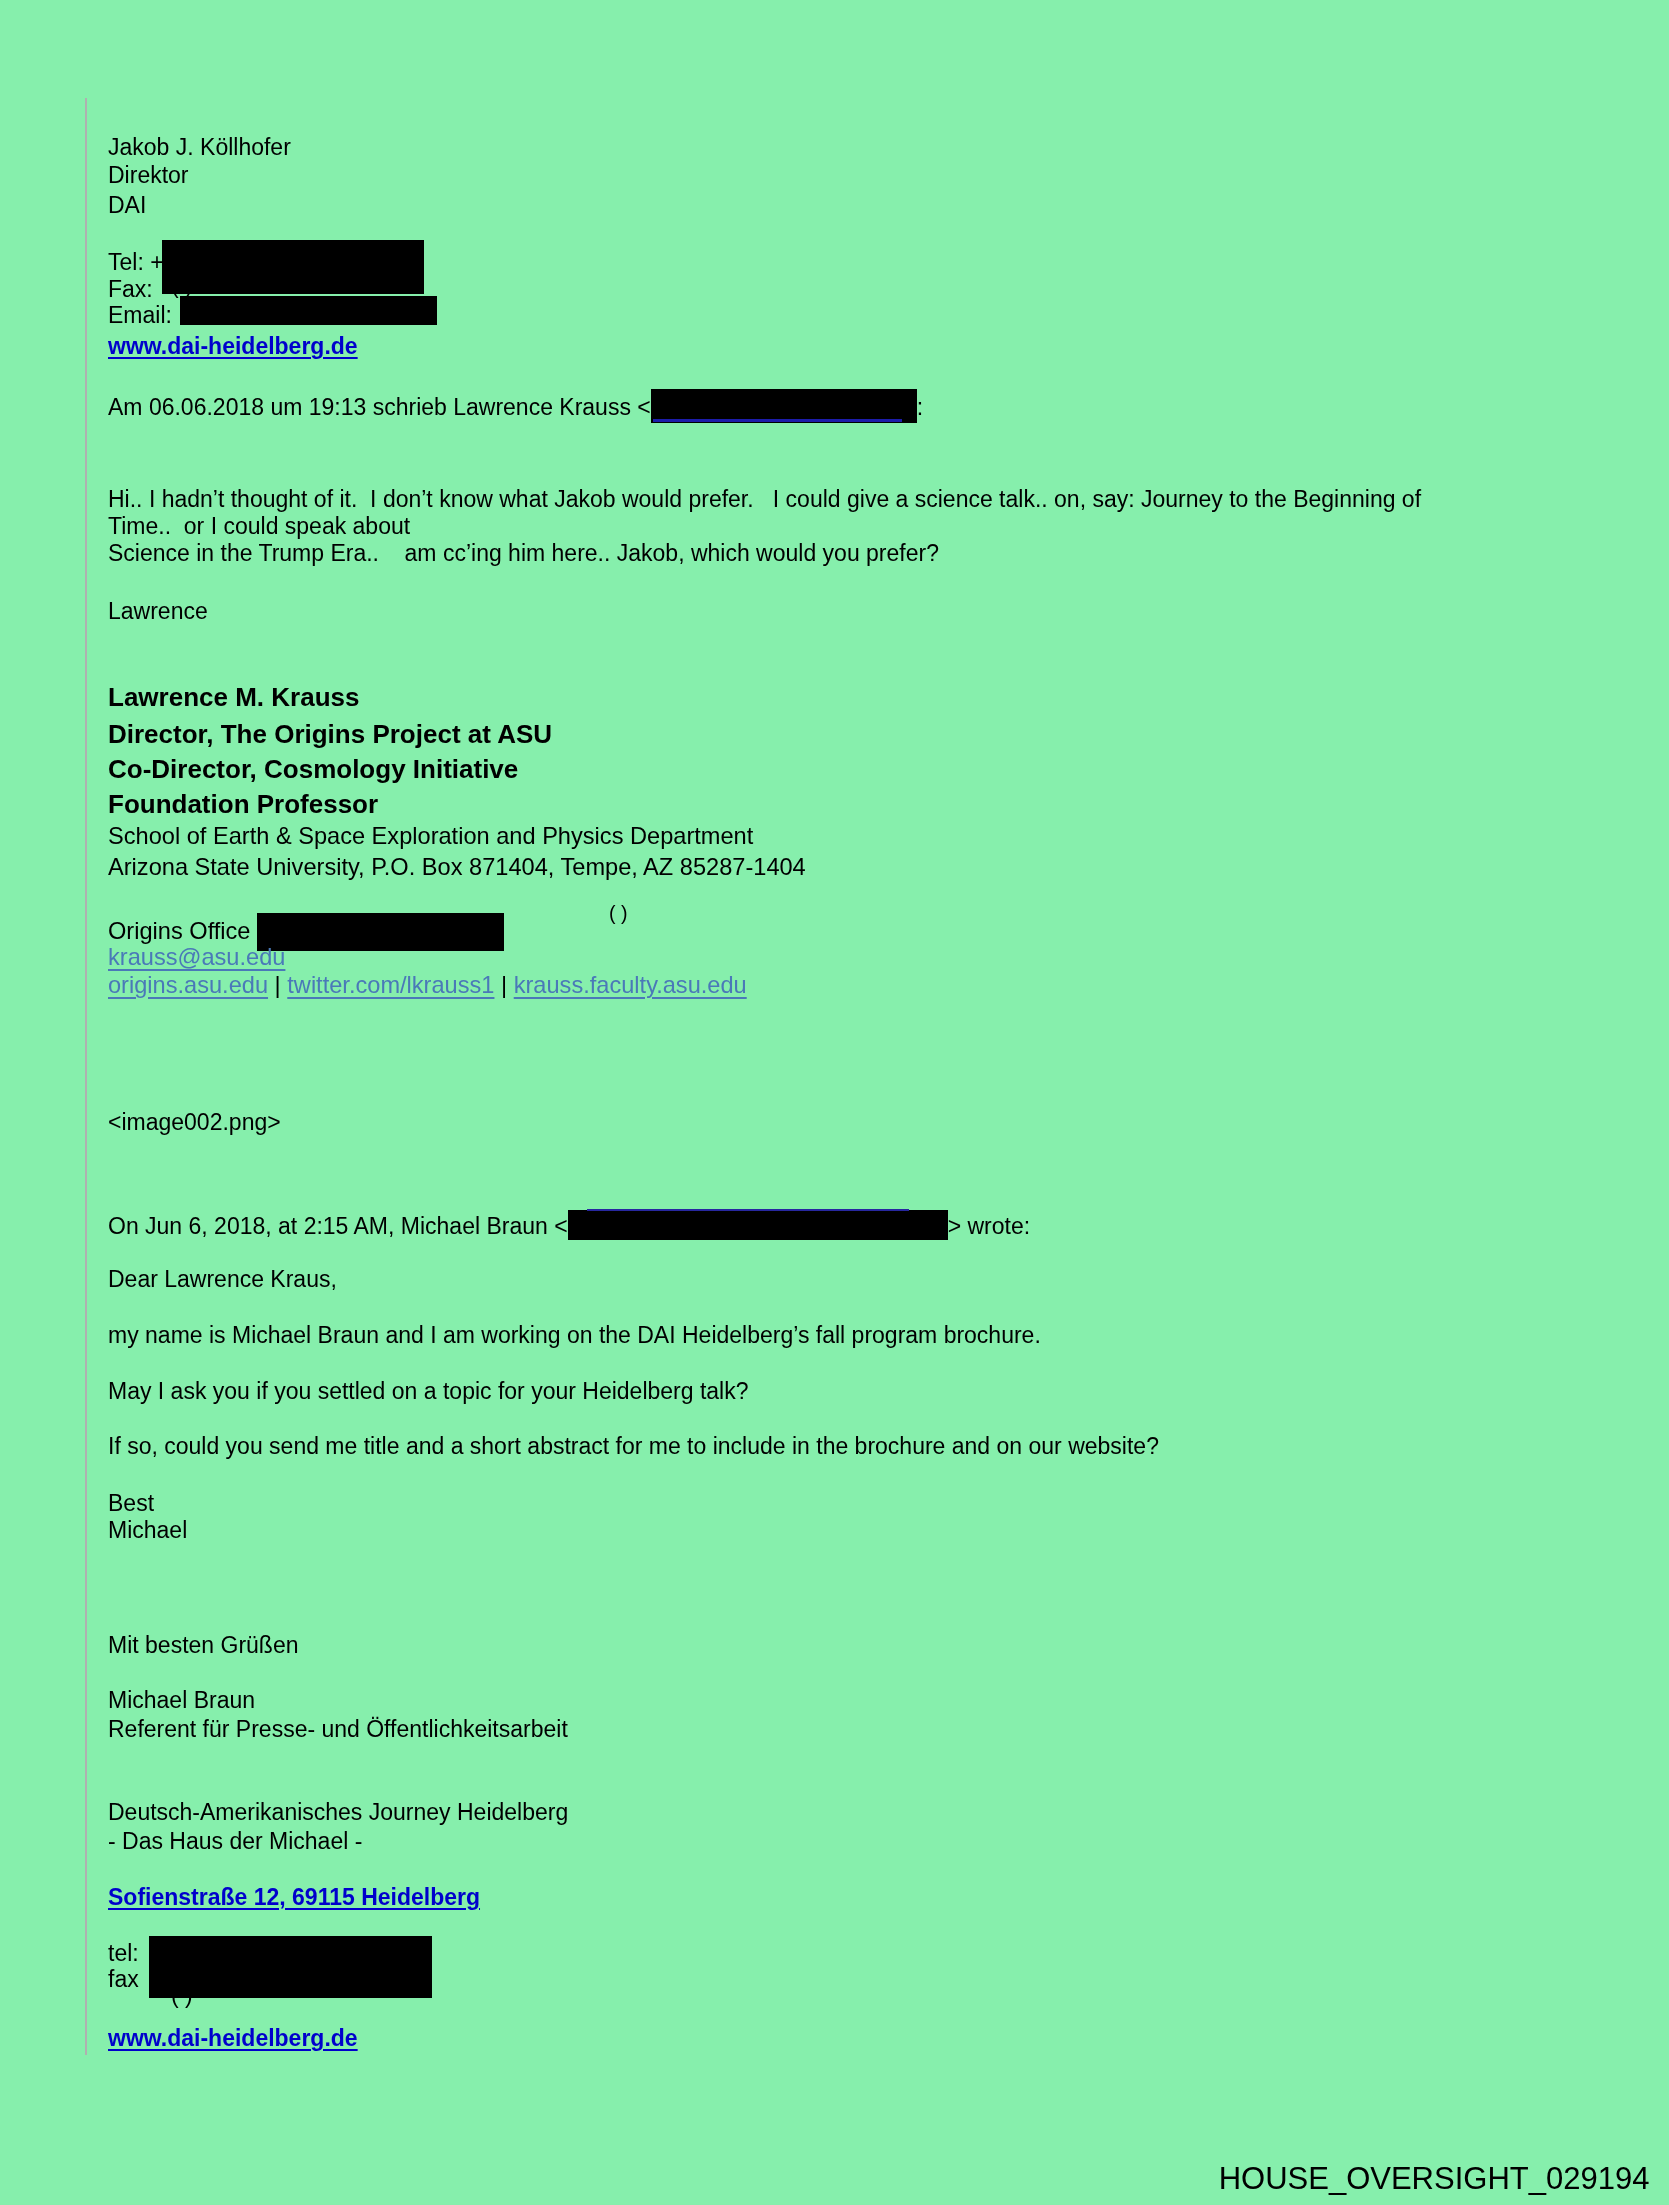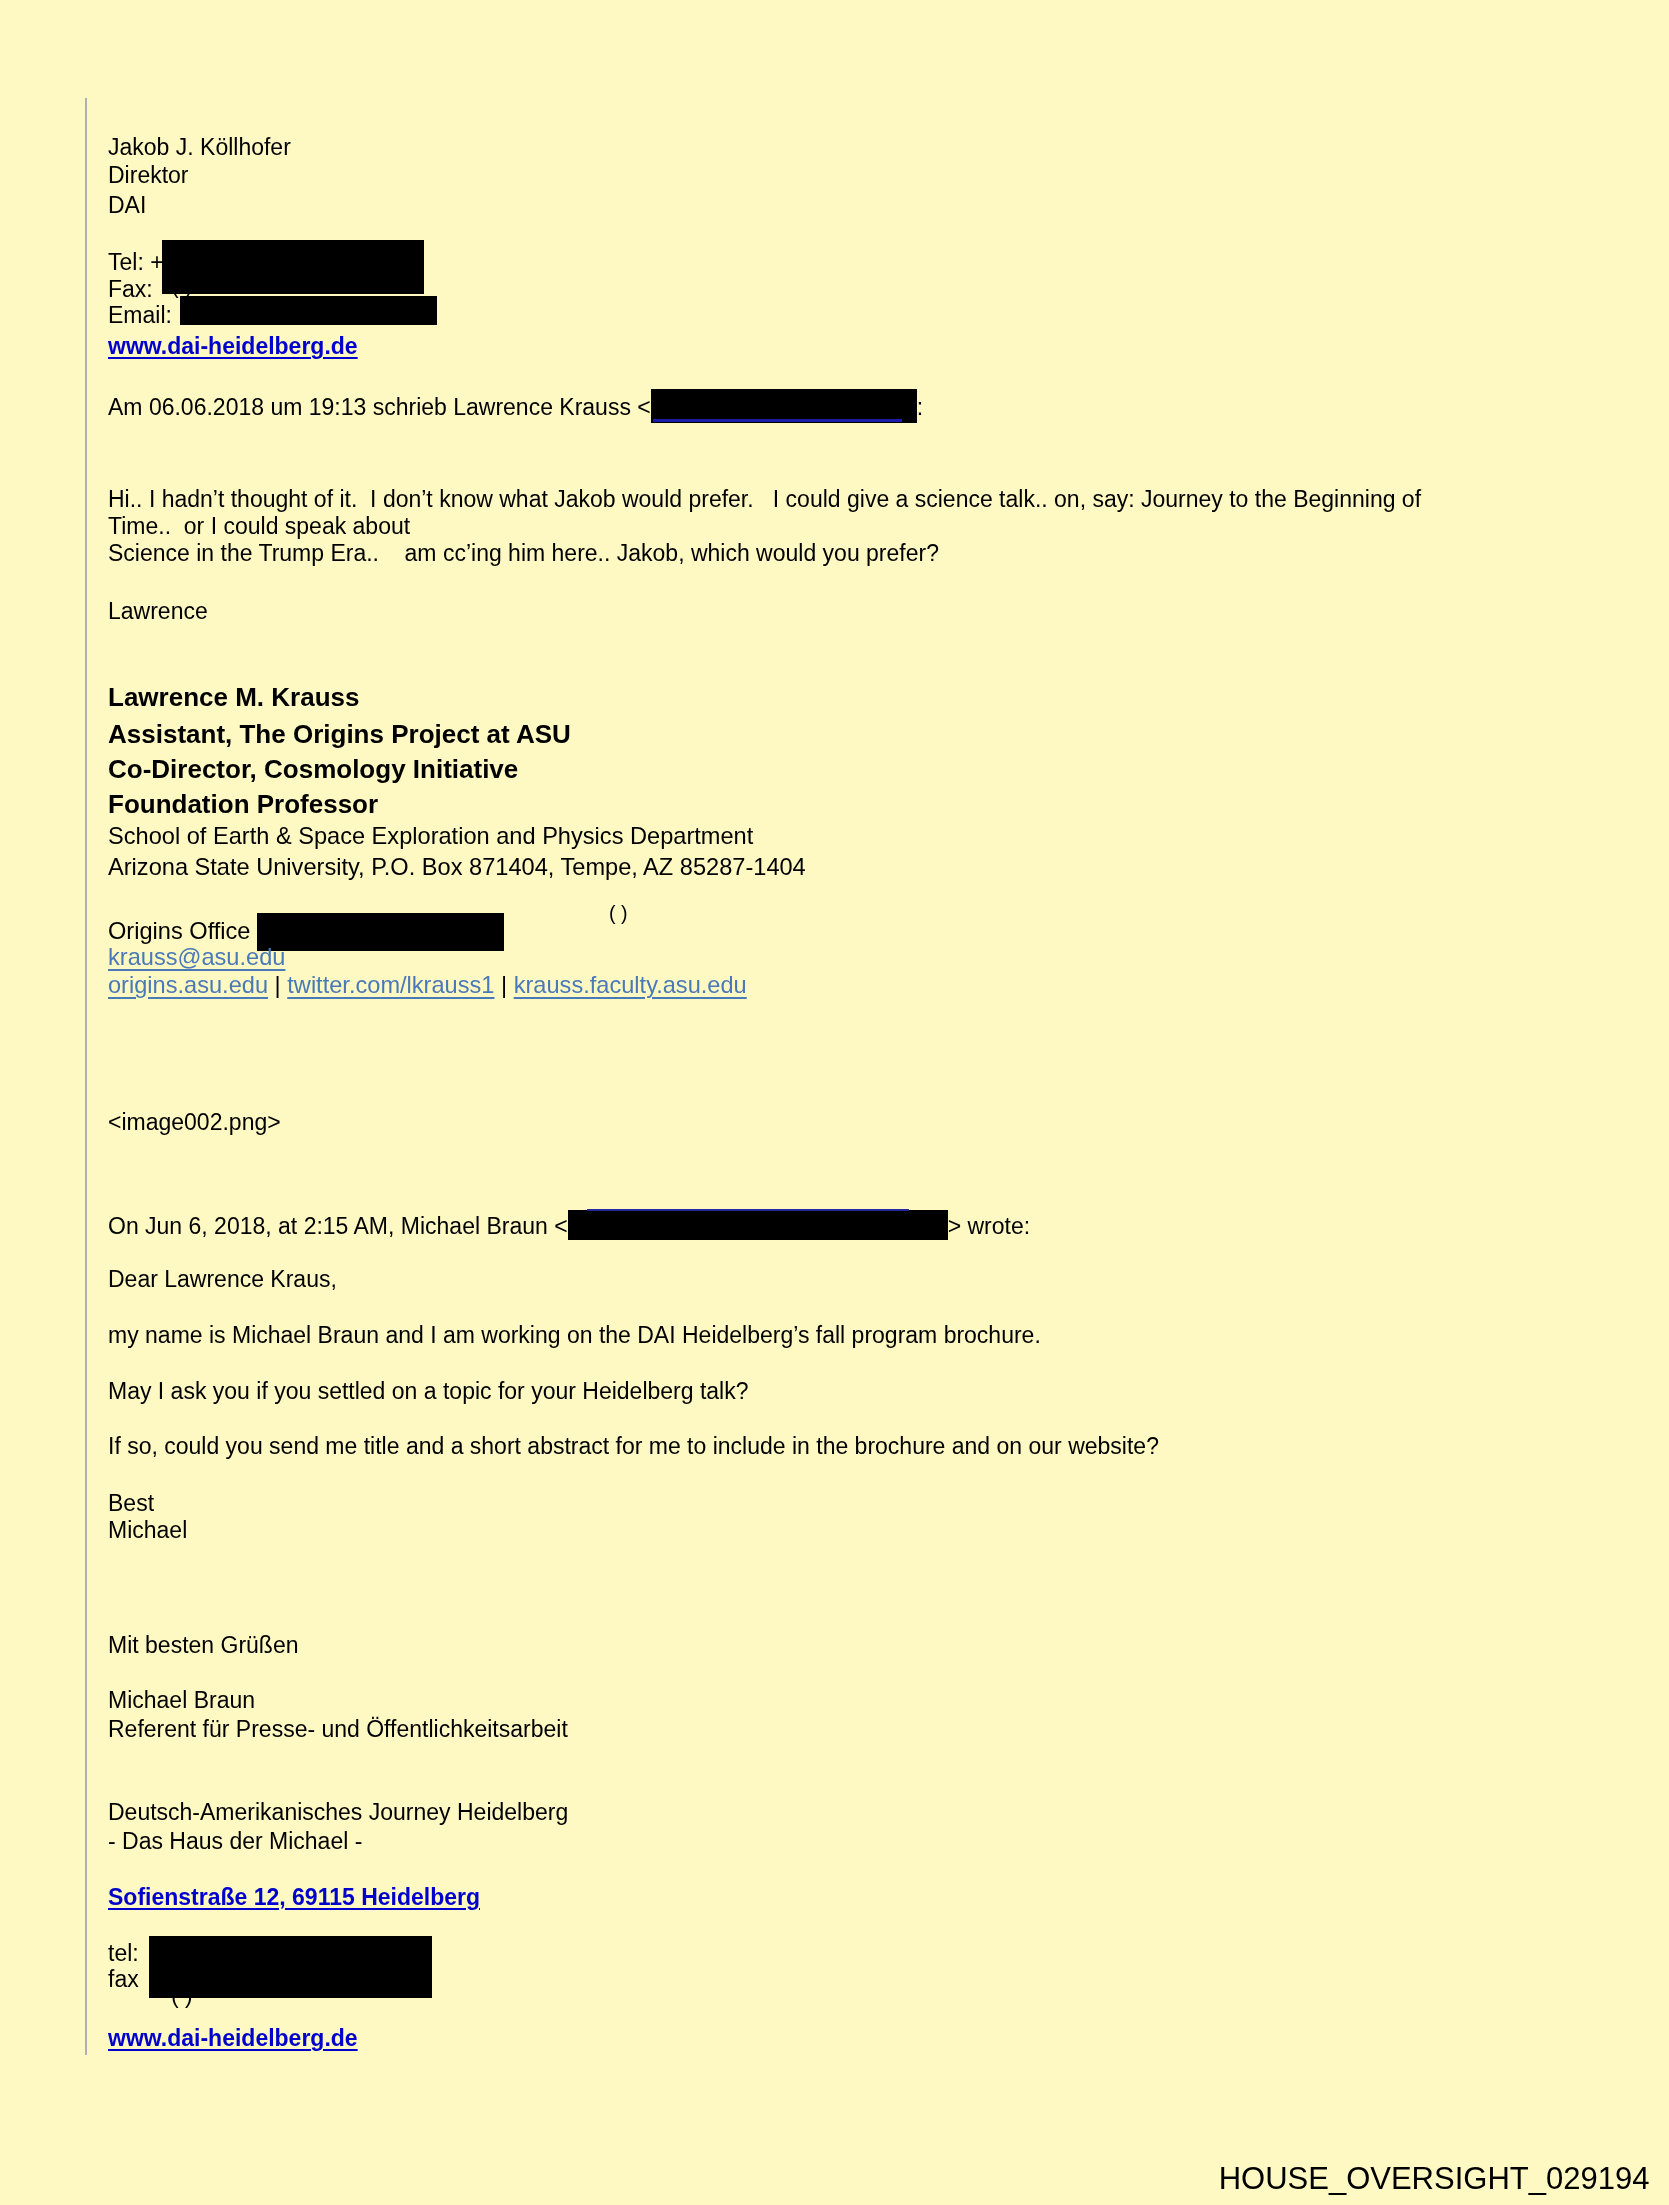--- a/index.html
+++ b/index.html
@@ -1,21 +1,21 @@
 <!DOCTYPE html>
 <html style="--link-blue: #0000cc; --link-steel: #4a79b8; --redaction: #000000; --quote-line: #b0b0b0; --text: #000000;font-size:10.5px"><head>
 <meta charset="utf-8">
 <style>
   * { box-sizing: border-box; }
   html, body { margin: 0; padding: 0; background: #ffffff; }
   #page {
     position: relative;
     width: 1669px;
     height: 2205px;
-    background: #fef9c3;
+    background: #86efac;
     font-family: "Liberation Sans", "DejaVu Sans", sans-serif;
     color: #000000;
     overflow: hidden;
   }
   .line {
     position: absolute;
     left: 108px;
     white-space: pre;
     line-height: 1.2;
     font-size: 23px;
@@ -87,21 +87,21 @@
   <a class="line link-blue" style="top:333px" href="#">www.dai-heidelberg.de</a>
 
   <div class="line" style="top:389px"><span>Am 06.06.2018 um 19:13 schrieb Lawrence Krauss &lt;</span><span class="redact-inline" style="width:266px; height:34px; vertical-align:-7.9px"><span class="blue-underline"></span></span><span>:</span></div>
 
   <div class="line" style="top:486px">Hi.. I hadn’t thought of it.  I don’t know what Jakob would prefer.   I could give a science talk.. on, say: Journey to the Beginning of</div>
   <div class="line" style="top:513px">Time..  or I could speak about</div>
   <div class="line" style="top:540px">Science in the Trump Era..    am cc’ing him here.. Jakob, which would you prefer?</div>
   <div class="line" style="top:598px">Lawrence</div>
 
   <div class="line f-sigb" style="top:682px">Lawrence M. Krauss</div>
-  <div class="line f-sigb" style="top:719px">Assistant, The Origins Project at ASU</div>
+  <div class="line f-sigb" style="top:719px">Director, The Origins Project at ASU</div>
   <div class="line f-sigb" style="top:754px">Co-Director, Cosmology Initiative</div>
   <div class="line f-sigb" style="top:789px">Foundation Professor</div>
   <div class="line f-sig" style="top:822px">School of Earth &amp; Space Exploration and Physics Department</div>
   <div class="line f-sig" style="top:853px">Arizona State University, P.O. Box 871404, Tempe, AZ 85287-1404</div>
 
   <div class="peek peek-small" style="left:609px; top:902px">( )</div>
 
   <div class="line f-sig" style="top:913px"><span>Origins Office </span><span class="redact-inline" style="width:247px; height:38px; vertical-align:-11.8px"></span></div>
 
   <a class="line f-sig link-steel" style="top:943px" href="#">krauss@asu.edu</a>

